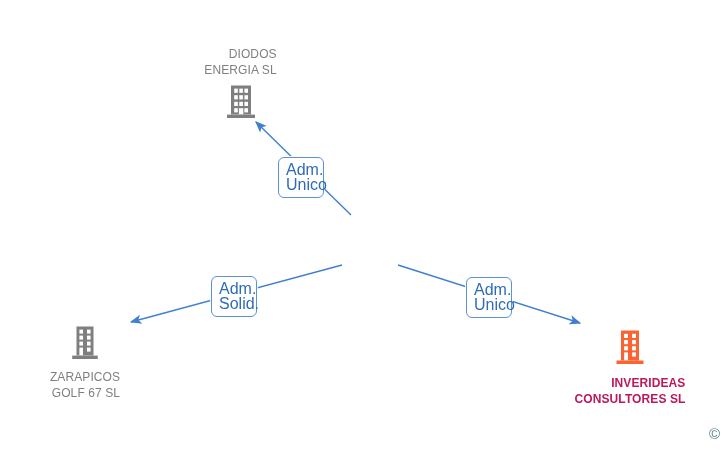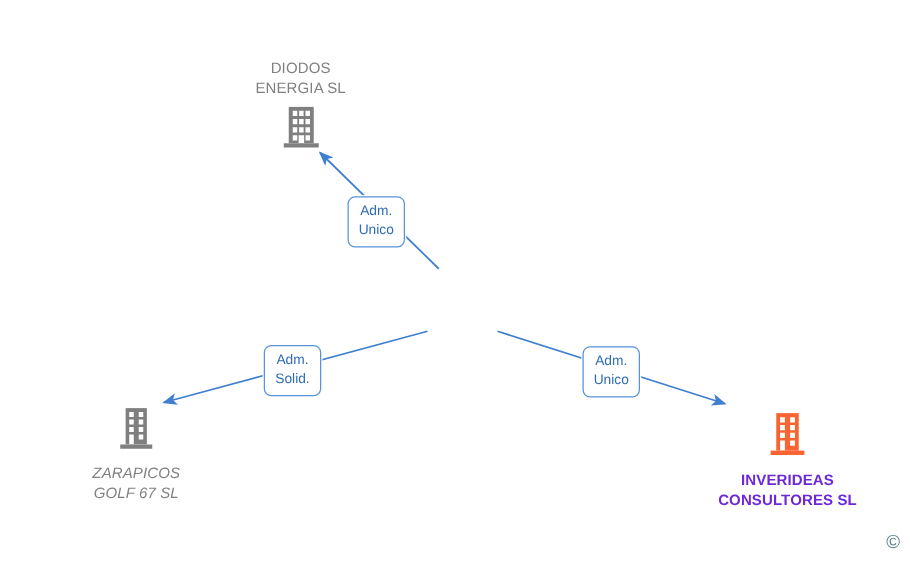--- a/index.html
+++ b/index.html
@@ -28,50 +28,50 @@
     height: 450px;
     pointer-events: none;
   }
 
   
   .node {
     position: absolute;
     display: flex;
     flex-direction: column;
     align-items: center;
-    text-align: center;
+    text-align: right;
     line-height: 16px;
   }
   .node-label {
     font-size: 12px;
     color: #808080;
     white-space: pre-line;
     letter-spacing: 0.1px;
   }
   .node-label.bold {
     font-weight: bold;
-    color: #6d28d9;
+    color: #be185d;
   }
   .node-icon {
     display: block;
   }
 
   
   .node.label-top .node-label { margin-bottom: 6px; }
   .node.label-bottom .node-label { margin-top: 5px; }
 
   
   .relation-chip {
     position: absolute;
     box-sizing: border-box;
     border: 1px solid #5a93d8;
     border-radius: 6px;
     background: #ffffff;
     color: #2f6cb5;
-    font-size: 11px;
+    font-size: 16px;
     line-height: 15px;
     text-align: center;
     padding: 4px 7px 5px 7px;
     white-space: pre-line;
     box-shadow: 0 0 0 1px rgba(255,255,255,0.9);
   }
 
   
   #watermark {
     position: absolute;
@@ -134,21 +134,21 @@
         <rect x="19.4" y="17.8" width="3.6" height="4.2" fill="#ffffff"></rect>
         <rect x="13.9" y="24.2" width="4.4" height="6.3" fill="#ffffff"></rect>
         <rect x="9.2" y="24.2" width="3.6" height="4.2" fill="#ffffff"></rect>
         <rect x="19.4" y="24.2" width="3.6" height="4.2" fill="#ffffff"></rect>
         <rect x="2" y="30.6" width="28" height="3.4" fill="#7f7f7f"></rect>
       </svg>
     </span>
   </div>
 
 
-  <div class="node label-bottom" style="left:54px; top:325px; width:110px;font-style:italic;">
+  <div class="node label-bottom" style="left:30px; top:325px; width:110px;">
     <span class="node-icon">
       <svg width="32" height="36" viewBox="0 0 32 36" aria-hidden="true">
         <rect x="7.5" y="1.5" width="17" height="29" fill="#7f7f7f"></rect>
         <rect x="10.4" y="4.6" width="3.6" height="4.0" fill="#ffffff"></rect>
         <rect x="18.0" y="4.6" width="3.6" height="4.0" fill="#ffffff"></rect>
         <rect x="10.4" y="10.6" width="3.6" height="4.0" fill="#ffffff"></rect>
         <rect x="18.0" y="10.6" width="3.6" height="4.0" fill="#ffffff"></rect>
         <rect x="10.4" y="16.6" width="3.6" height="4.0" fill="#ffffff"></rect>
         <rect x="18.0" y="16.6" width="3.6" height="4.0" fill="#ffffff"></rect>
         <rect x="10.4" y="22.6" width="3.6" height="7.9" fill="#ffffff"></rect>

